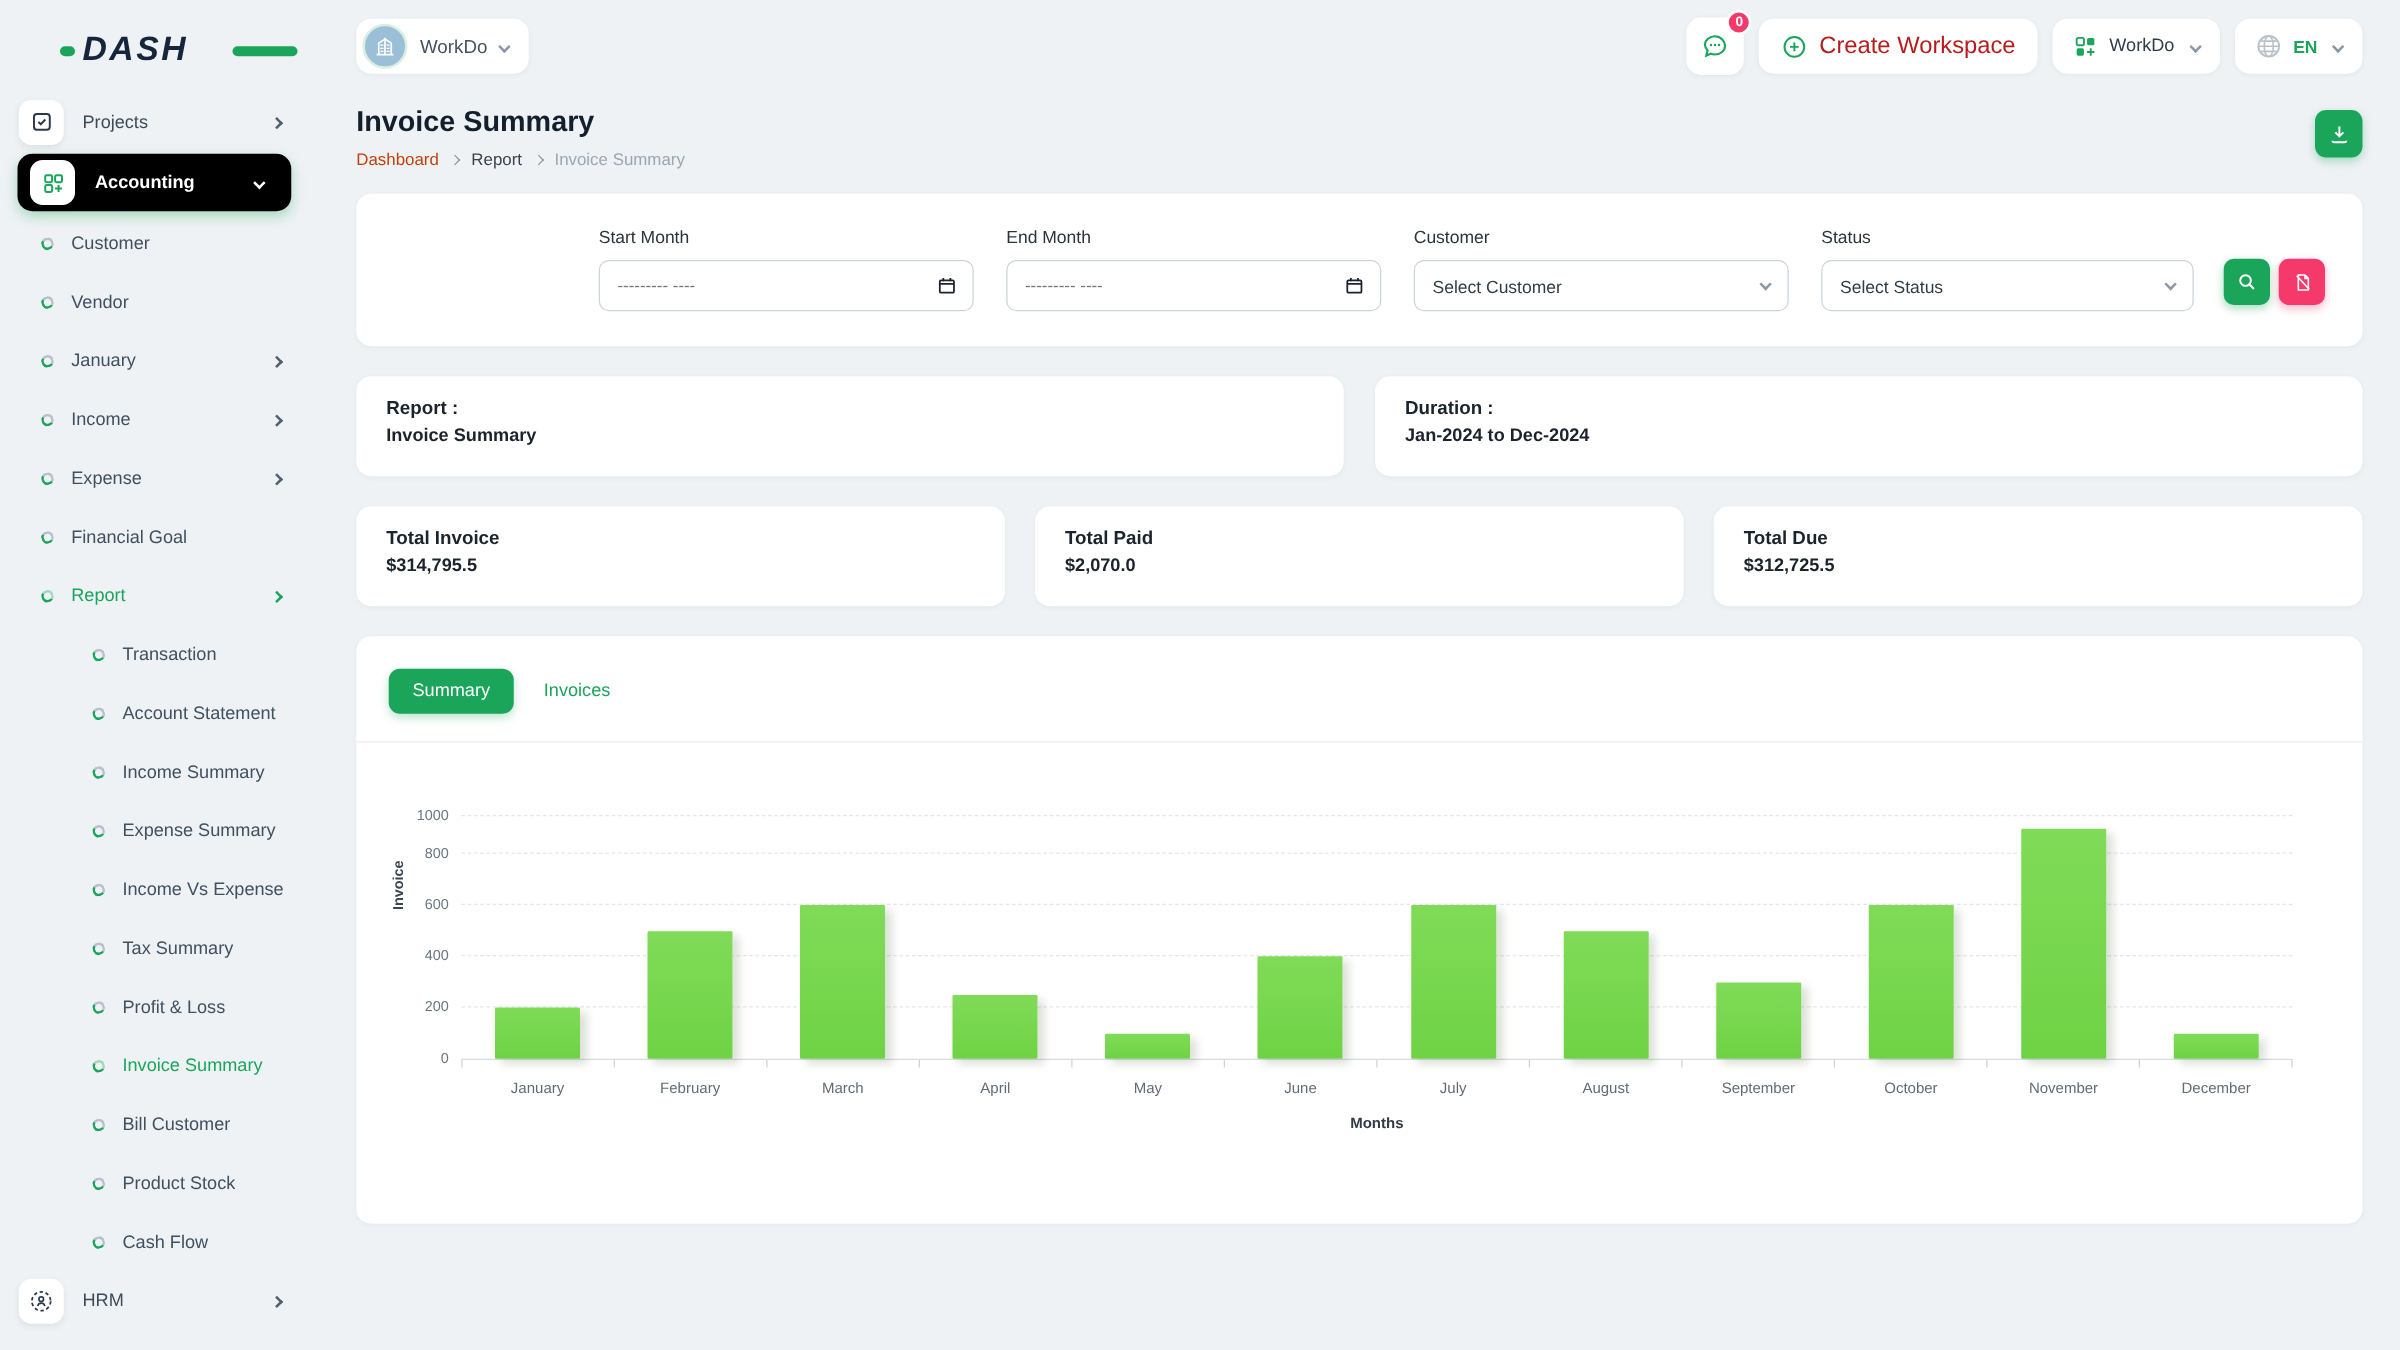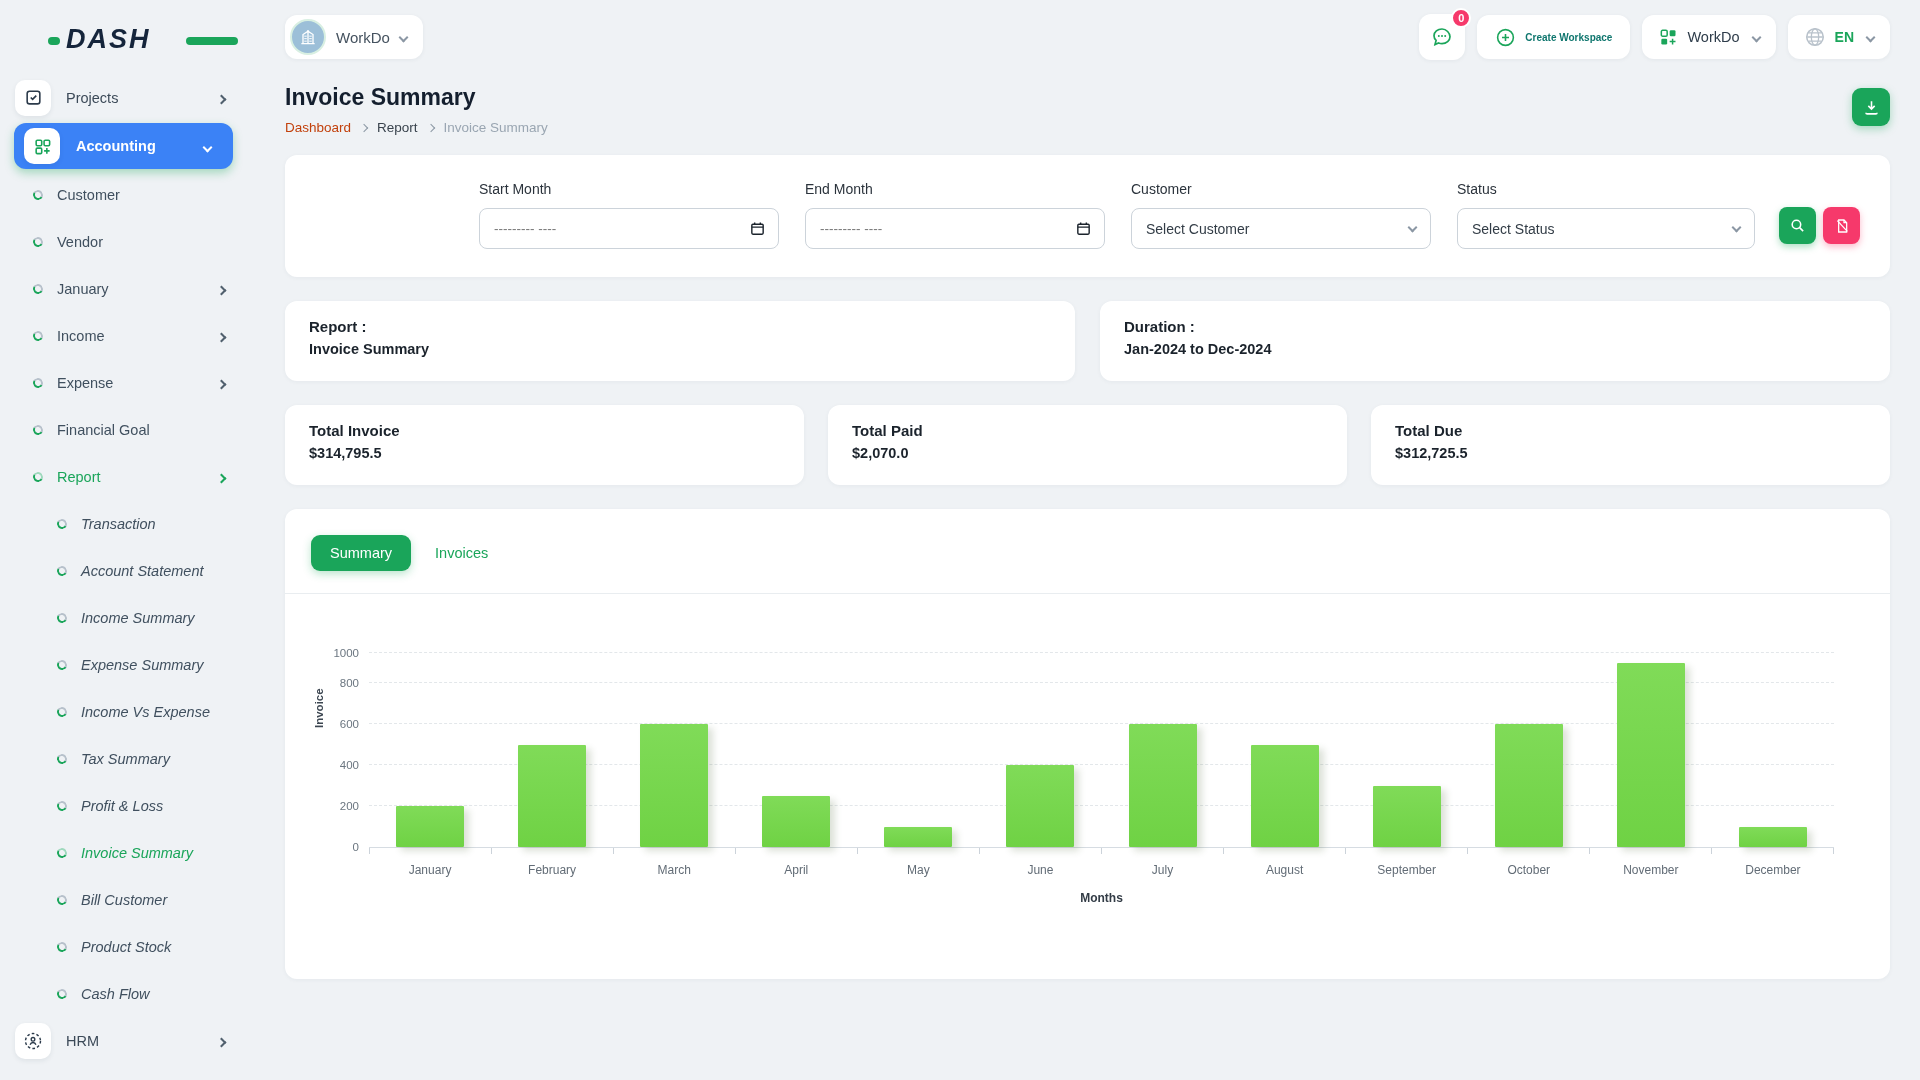--- a/index.html
+++ b/index.html
@@ -15,29 +15,29 @@
   .logo-dot { position:absolute; left:-18px; top:13px; width:12px; height:8px; border-radius:4px; background:#1aa55a; }
   .logo-bar { position:absolute; right:-22px; top:13px; width:52px; height:8px; border-radius:4px; background:#1aa55a; }
 
   .nav { padding-right:8px; }
   .side-item { display:flex; align-items:center; height:47px; cursor:pointer; position:relative; }
   .side-item .chip { width:36px; height:36px; background:#fff; border-radius:10px; box-shadow:0 2px 5px rgba(30,50,70,.08);
                      display:flex; align-items:center; justify-content:center; flex:0 0 36px; }
   .side-item.lvl0 { padding-left:15px; }
   .side-item.lvl0 .lbl { margin-left:15px; font-size:14.5px; color:#3c4a58; font-weight:500; }
   .side-item.lvl1 { padding-left:33px; }
-  .side-item.lvl2 { padding-left:57px;font-style:italic; }
+  .side-item.lvl2 { padding-left:74px; }
   .side-item .ring { width:10px; height:10px; border-radius:50%; border:2px solid #b7c1cb; border-bottom-color:#1aa55a; border-left-color:#1aa55a;
                      transform:rotate(-15deg); flex:0 0 10px; }
   .side-item.lvl1 .lbl, .side-item.lvl2 .lbl { margin-left:14px; font-size:14.5px; color:#40505f; }
   .side-item.green .lbl { color:#1aa55a; }
   .side-item.green .ring { border-color:#9fd9bd; border-bottom-color:#1aa55a; border-left-color:#1aa55a; }
   .side-item .chev-wrap { position:absolute; right:22px; }
 
-  .side-item.active-root { background:#3b82f6; border-radius:12px; margin:2px 14px 2px 14px; height:46px; padding-left:10px;
+  .side-item.active-root { background:#000000; border-radius:12px; margin:2px 14px 2px 14px; height:46px; padding-left:10px;
                            box-shadow:0 4px 10px rgba(26,165,90,.35); }
   .side-item.active-root .lbl { color:#fff; font-weight:bold; margin-left:16px; }
 
   .chev { display:inline-block; width:7px; height:7px; border-right:2px solid #51606e; border-bottom:2px solid #51606e; }
   .chev.right { transform:rotate(-45deg); }
   .chev.down { transform:rotate(45deg); }
   .chev.white { border-color:#fff; }
   .chev.gray { border-color:#8b97a4; }
 
   
@@ -46,21 +46,21 @@
   .topbar { height:58px; display:flex; align-items:center; justify-content:space-between; margin-top:8px; }
   .pill { background:#fff; border-radius:12px; box-shadow:0 1px 4px rgba(30,50,70,.06); display:flex; align-items:center; cursor:pointer; }
   .ws-pill { height:44px; padding:4px 16px 4px 5px; gap:10px; }
   .ws-avatar { width:36px; height:36px; border-radius:50%; background:#9cbfd8; border:2px solid #d8efe2; display:flex; align-items:center; justify-content:center; }
   .ws-name { font-size:15px; color:#45525f; font-weight:500; }
   .topbar-right { display:flex; gap:12px; align-items:center; }
   .chat-pill { width:46px; height:46px; justify-content:center; position:relative; }
   .badge { position:absolute; top:-6px; right:-6px; min-width:20px; height:20px; border-radius:50%; background:#f6396b; color:#fff;
            font-size:11px; display:flex; align-items:center; justify-content:center; font-weight:bold; border:2px solid #fff; }
   .cw-pill { height:44px; padding:0 18px; gap:9px; }
-  .cw-pill .t { font-size:10px; color:#0f766e; font-weight:700; }
+  .cw-pill .t { font-size:19px; color:#b91c1c; font-weight:400; }
   .wd-pill { height:44px; padding:0 16px; gap:9px; }
   .wd-pill .t { font-size:14.5px; color:#2e3c4a; font-weight:500; margin-right:4px; }
   .lang-pill { height:44px; padding:0 16px; gap:9px; }
   .lang-pill .t { font-size:14px; color:#1aa55a; font-weight:bold; margin-right:4px; }
 
   .title-row { display:flex; justify-content:space-between; align-items:flex-start; margin-top:18px; }
   .page-title { font-size:23px; font-weight:bold; color:#141f2e; }
   .breadcrumb { display:flex; align-items:center; gap:10px; margin-top:9px; font-size:13.5px; }
   .breadcrumb .b0 { color:#c2410c; }
   .breadcrumb .b1 { color:#39434d; }

